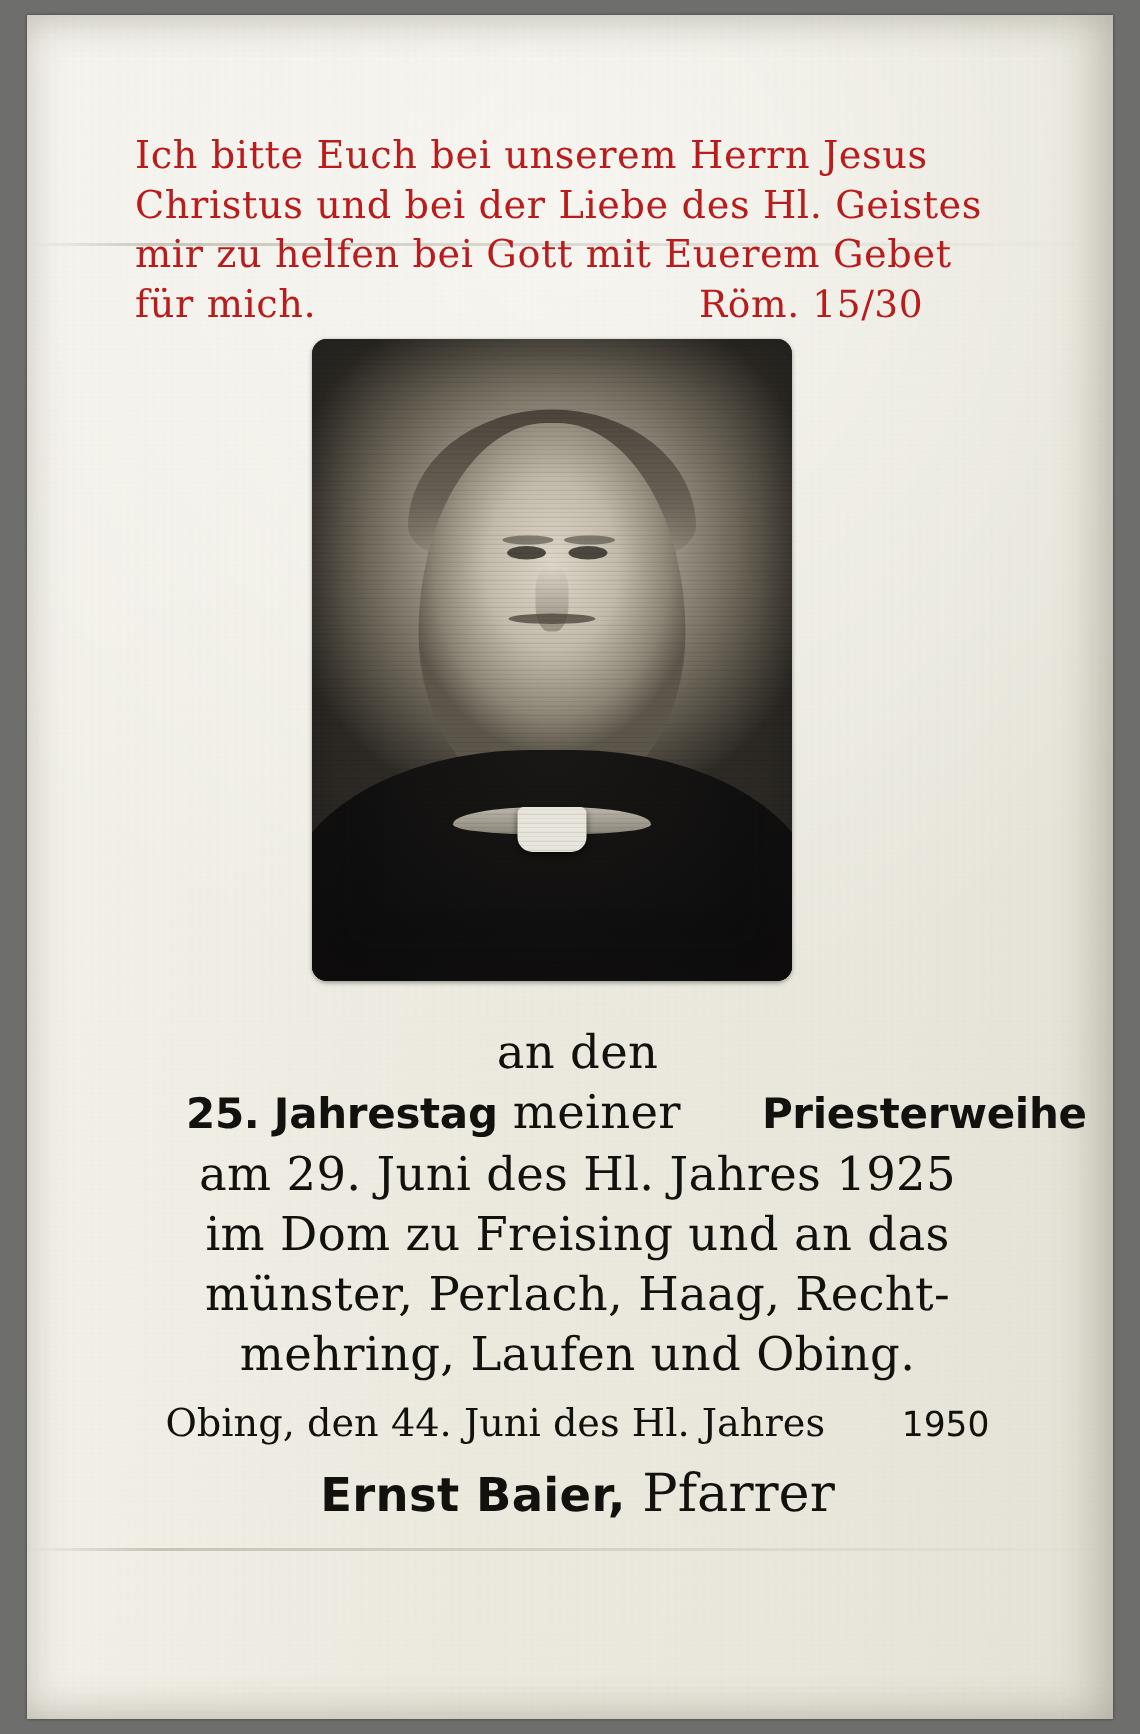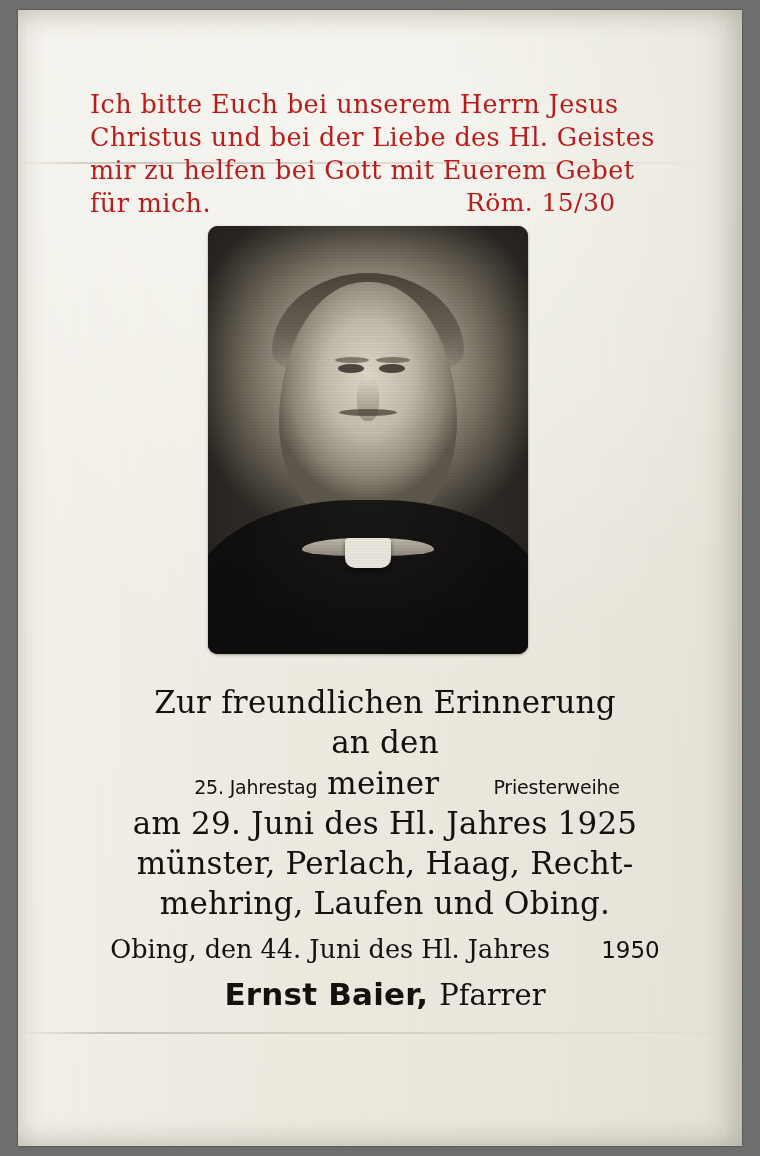--- a/index.html
+++ b/index.html
@@ -233,22 +233,22 @@
     font-family: "DejaVu Serif", serif;
   }
   .m-line {
     font-size: 31px;
     line-height: 1.30;
     letter-spacing: 0.2px;
     white-space: nowrap;
   }
   .m-line .bold {
     font-family: "DejaVu Sans", sans-serif;
-    font-weight: normal;
-    font-size: 19px;
+    font-weight: bold;
+    font-size: 28px;
     letter-spacing: -0.2px;
     margin-left: 44px;
   }
   .m-place {
     margin-top: 10px;
     font-size: 25.5px;
     line-height: 1.25;
     white-space: nowrap;
   }
   .m-place .yr {
@@ -260,21 +260,21 @@
   .m-name {
     margin-top: 10px;
     font-family: "DejaVu Sans", sans-serif;
     font-weight: bold;
     font-size: 31px;
     letter-spacing: 0.2px;
   }
   .m-name .role {
     font-family: "DejaVu Serif", serif;
     font-weight: normal;
-    font-size: 29px;
+    font-size: 35px;
     letter-spacing: 0;
   }
 </style>
 </head>
 <body>
 
 <div class="card">
   <div class="paper-noise"></div>
   <div class="fold-line" style="top:152px"></div>
   <div class="fold-line" style="top:1022px"></div>
@@ -305,28 +305,28 @@
         </div>
         <div class="coat"></div>
         <div class="collar-band"></div>
         <div class="collar"></div>
         <div class="halftone"></div>
         <div class="vignette"></div>
       </div>
     </div>
 
     <div class="memorial">
-      <div class="m-line">Zur freundlichen Erinnerung</div>
       <div class="m-line">an den</div>
       <div class="m-line">
         <span class="bold">25. Jahrestag</span>
         <span>meiner</span>
         <span class="bold">Priesterweihe</span>
       </div>
       <div class="m-line">am 29. Juni des Hl. Jahres 1925</div>
+      <div class="m-line">im Dom zu Freising und an das</div>
       <div class="m-line">münster, Perlach, Haag, Recht-</div>
       <div class="m-line">mehring, Laufen und Obing.</div>
       <div class="m-place">
         <span>Obing, den 44. Juni des Hl. Jahres</span>
         <span class="yr">1950</span>
       </div>
       <div class="m-name">
         <span>Ernst Baier,</span>
         <span class="role">Pfarrer</span>
       </div>

